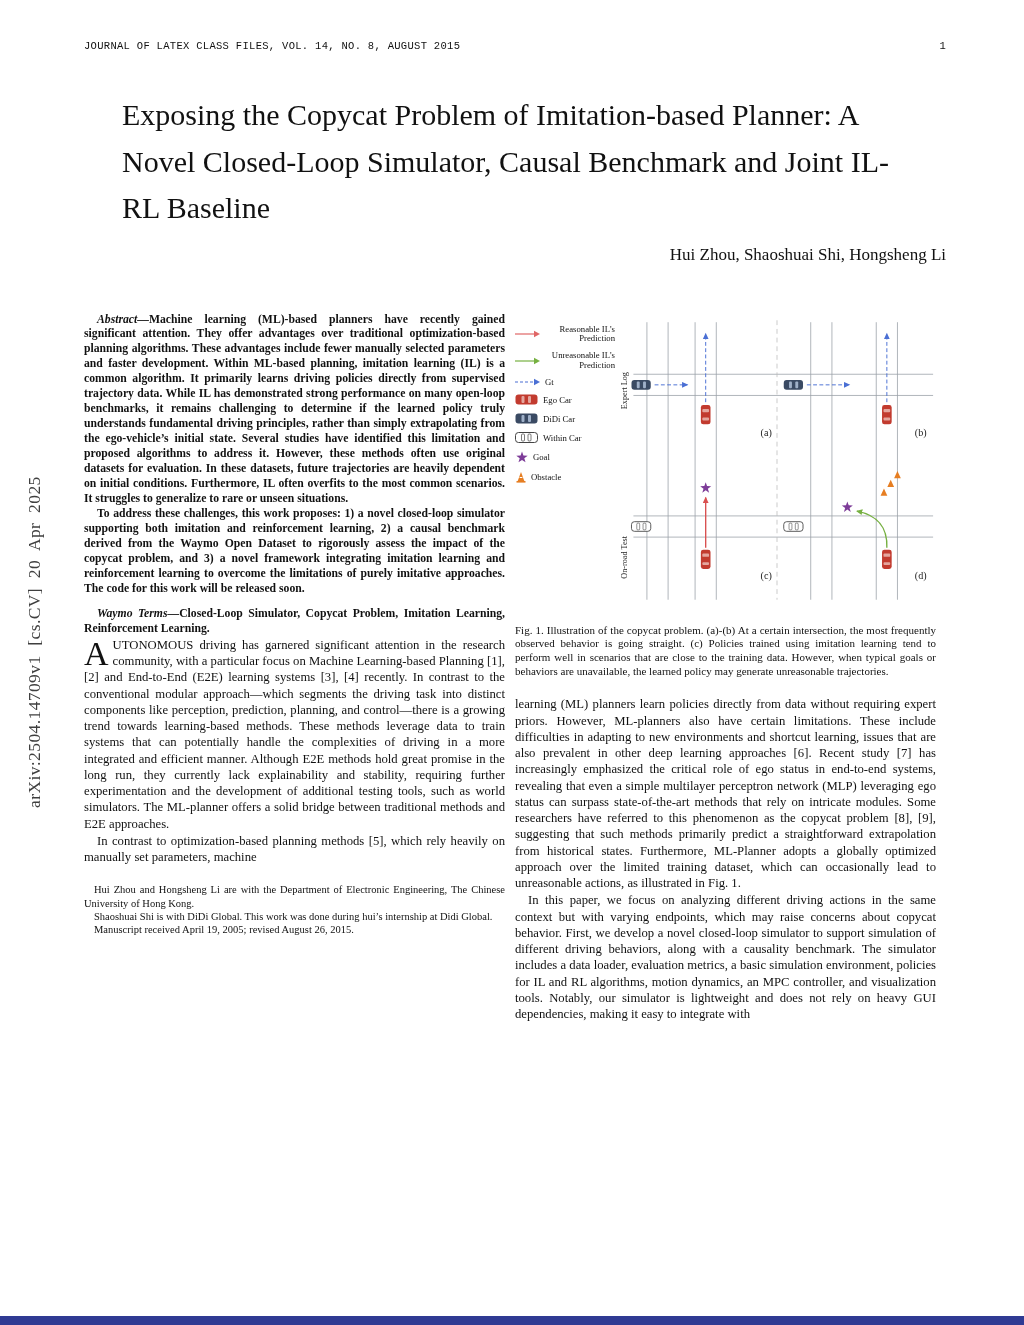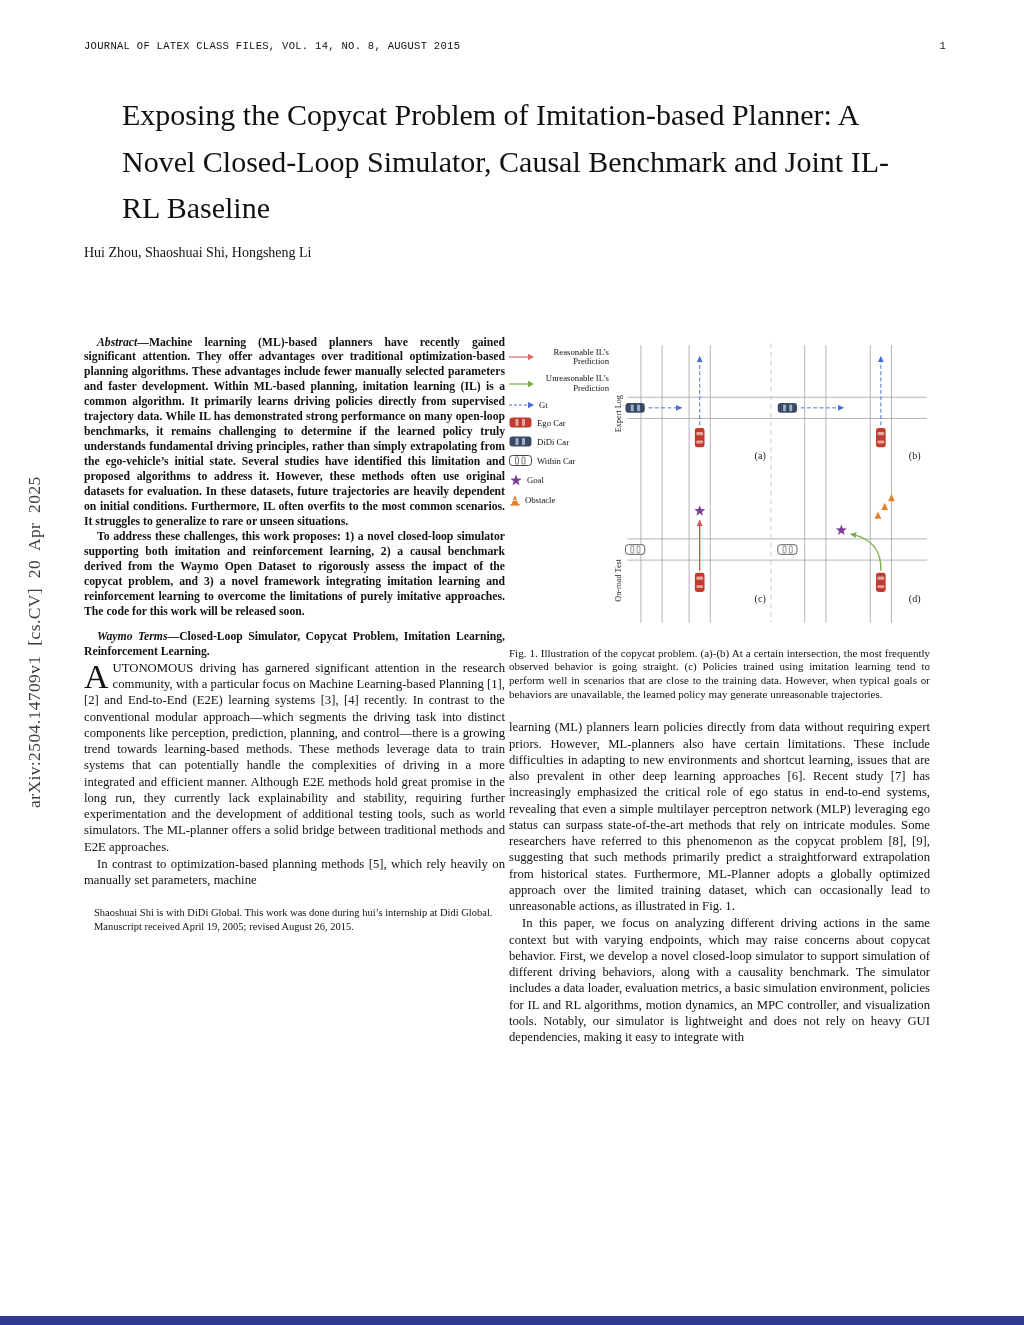--- a/index.html
+++ b/index.html
@@ -17,23 +17,23 @@
   .runhead {
     display: flex; justify-content: space-between;
     font-size: 10.5px; letter-spacing: 0.3px; font-family: Liberation Mono, monospace;
   }
 
   .title {
     margin: 40px 38px 0;
     font-size: 30px; font-weight: 400;
     line-height: 1.55;
   }
-  .authors { text-align: left; margin-top: 13px; font-size: 14px; }
-
-  .cols { display: flex; gap: 4px; margin-top: 75px; }
+  .authors { text-align: right; margin-top: 13px; font-size: 17px; }
+
+  .cols { display: flex; gap: 10px; margin-top: 48px; }
   .col { width: 421px; flex: 0 0 421px; }
 
   
   .abstract p, .index p {
     font-weight: bold; font-size: 11.7px; line-height: 1.28;
     text-align: justify; margin: 0; text-indent: 13px;
   }
   .ab-label, .it-label { font-style: italic; }
   .index { margin-top: 10px; }
 
@@ -106,20 +106,21 @@
 
       <div class="index">
         <p><span class="it-label">Waymo Terms—</span><span>Closed-Loop Simulator, Copycat Problem, Imitation Learning, Reinforcement Learning.</span></p>
       </div>
 
 
       <p class="body-p noindent"><span class="dropcap">A</span><span>UTONOMOUS driving has garnered significant attention in the research community, with a particular focus on Machine Learning-based Planning [1], [2] and End-to-End (E2E) learning systems [3], [4] recently. In contrast to the conventional modular approach—which segments the driving task into distinct components like perception, prediction, planning, and control—there is a growing trend towards learning-based methods. These methods leverage data to train systems that can potentially handle the complexities of driving in a more integrated and efficient manner. Although E2E methods hold great promise in the long run, they currently lack explainability and stability, requiring further experimentation and the development of additional testing tools, such as world simulators. The ML-planner offers a solid bridge between traditional methods and E2E approaches.</span></p>
       <p class="body-p">In contrast to optimization-based planning methods [5], which rely heavily on manually set parameters, machine</p>
 
       <div class="footnotes">
+        <p>Hui Zhou and Hongsheng Li are with the Department of Electronic Engineering, The Chinese University of Hong Kong.</p>
         <p>Shaoshuai Shi is with DiDi Global. This work was done during hui’s internship at Didi Global.</p>
         <p>Manuscript received April 19, 2005; revised August 26, 2015.</p>
       </div>
     </div>
 
     <div class="col">
 
       <div class="figure">
 
         <div class="fig-legend">

